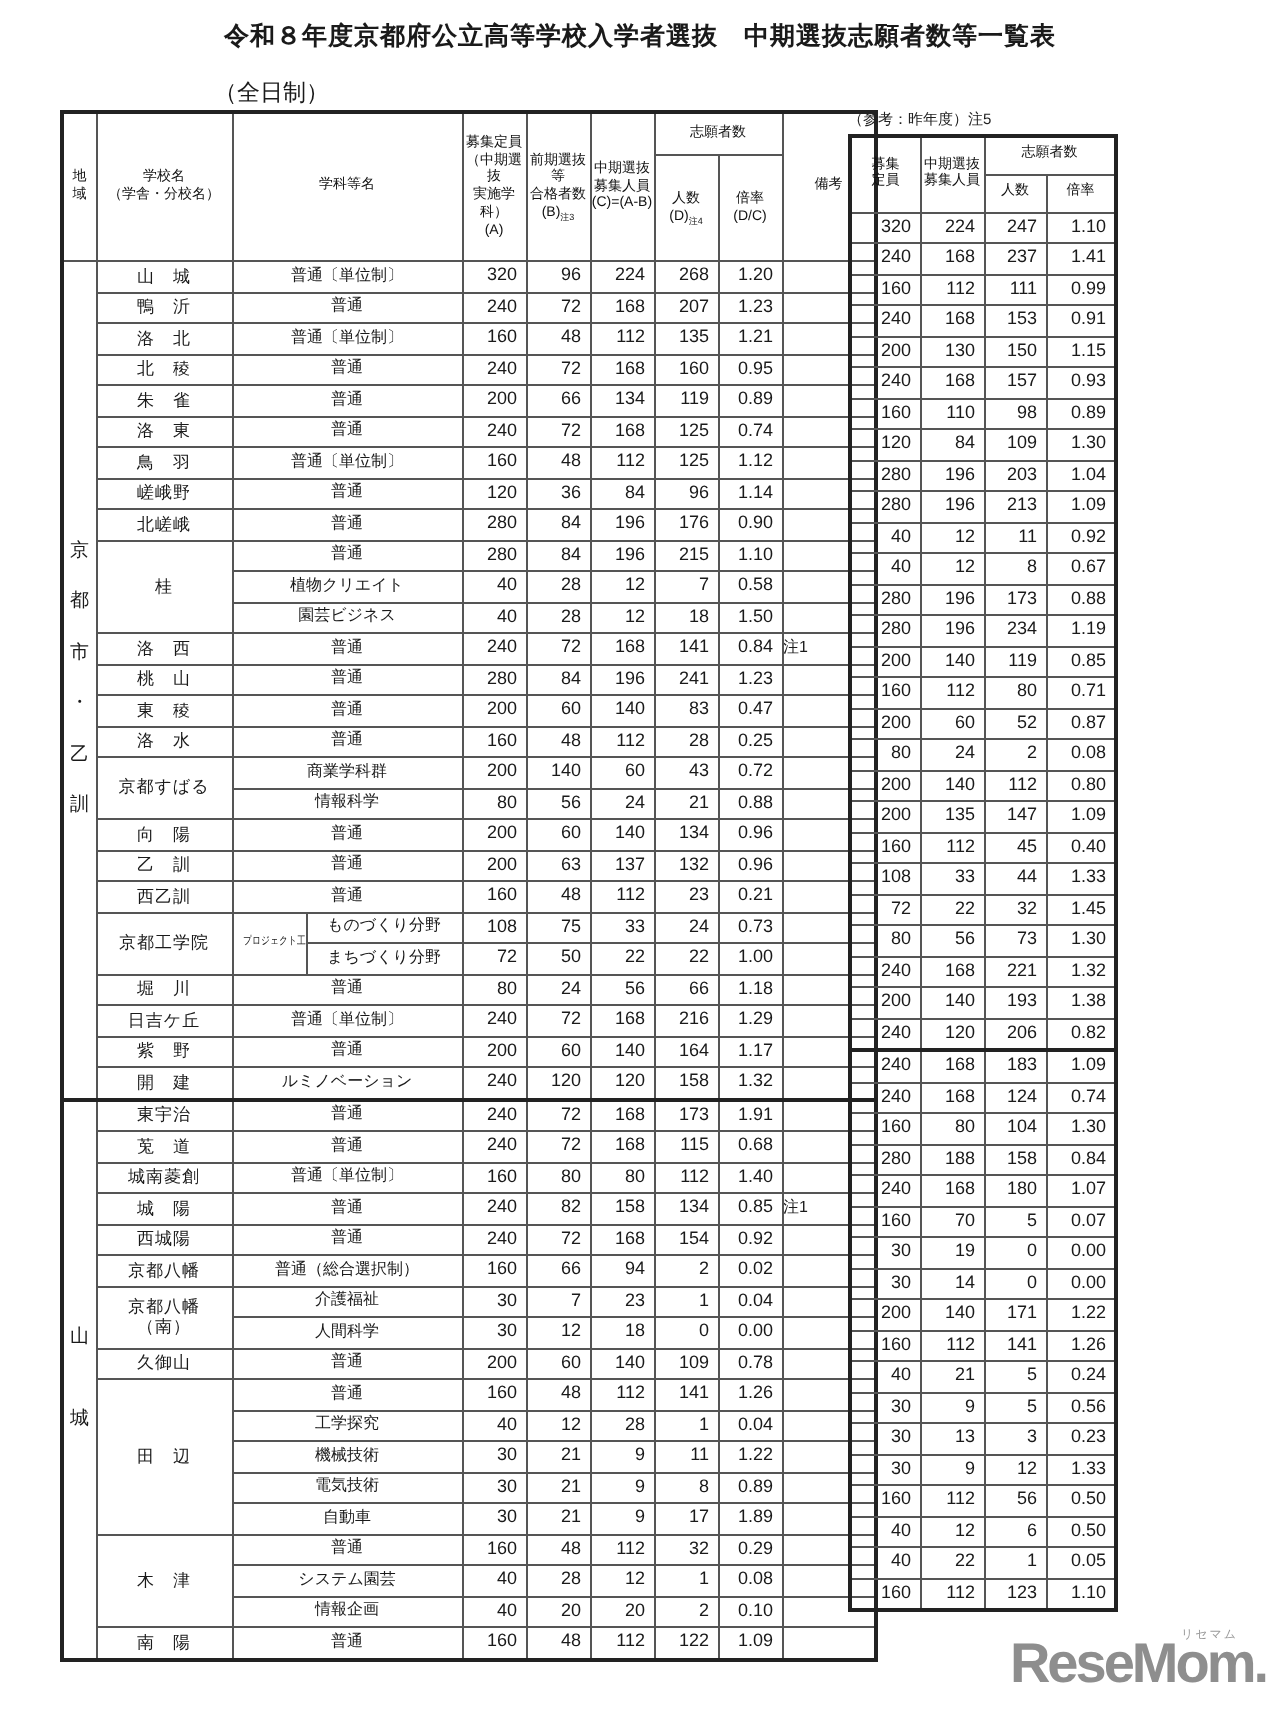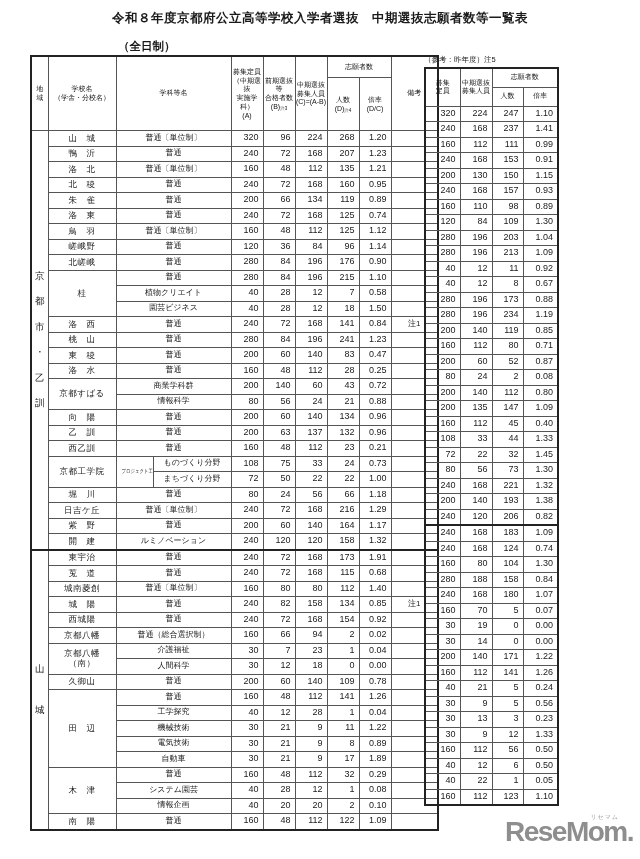--- a/index.html
+++ b/index.html
@@ -6,21 +6,21 @@
   body{
     width:640px;height:859px;background:#ffffff;position:relative;
     font-family:"Liberation Sans","DejaVu Sans",sans-serif;color:#1a1a1a;
     -webkit-font-smoothing:antialiased;
   }
   .title{
     position:absolute;top:10px;left:0;width:640px;text-align:center;
     font-size:12.5px;font-weight:bold;letter-spacing:.5px;
   }
   .subtitle{
-    position:absolute;top:39px;left:118px;font-size:11.5px;font-weight:bold;
+    position:absolute;top:39px;left:107px;font-size:11.5px;font-weight:normal;
   }
   table{border-collapse:collapse;table-layout:fixed;}
   td,th{border:1px solid #555;padding:0;overflow:hidden;vertical-align:middle;}
   .main-wrap{position:absolute;top:55px;left:30px;}
   .main-wrap table{width:407px;border:2px solid #222;}
   .ref-wrap{position:absolute;top:55px;left:424px;}
   .ref-note{font-size:7.5px;color:#222;margin:0 0 2px 0;white-space:nowrap;}
   .ref-wrap table{width:133px;border:2px solid #222;}
   th{font-weight:normal;font-size:7px;line-height:1.25;text-align:center;white-space:pre-line;color:#111;}
   .hcell{display:flex;flex-direction:column;justify-content:space-between;height:100%;padding:2px 0 1px 0;box-sizing:border-box;}
@@ -30,21 +30,21 @@
   .h-top{height:16px;}
   .h-bottom{height:36px;}
   .rh-top{height:19px;}
   .rh-bottom{height:19px;}
   td{height:14.5px;font-size:9px;line-height:1.1;}
   td.num{text-align:right;padding-right:4px;font-size:9px;white-space:nowrap;}
   td.school{text-align:center;font-size:8.5px;white-space:pre-line;letter-spacing:.5px;margin-top:25px;}
   td.dept{text-align:center;font-size:8px;letter-spacing:0;margin-left:44px;}
   td.deptsub{text-align:center;font-size:5.5px;}
   td.deptsub span{display:inline-block;transform:scaleX(.8);white-space:nowrap;}
-  td.rem{text-align:center;font-size:8px;margin-left:36px;}
+  td.rem{text-align:left;font-size:8px;margin-left:36px;}
   td.region{vertical-align:middle;}
   .region-inner{display:flex;flex-direction:column;align-items:center;font-size:9.5px;letter-spacing:0;}
   .region-r0{gap:15px;}
   .region-r1{gap:30px;}
   tr.rbreak td{border-top:2px solid #222;}
   .logo{position:absolute;top:816px;right:7px;white-space:nowrap;}
   .logo-text{
     font-size:28px;font-weight:bold;color:#8e8e8e;letter-spacing:-1.5px;
     font-family:"Liberation Sans",sans-serif;
   }

